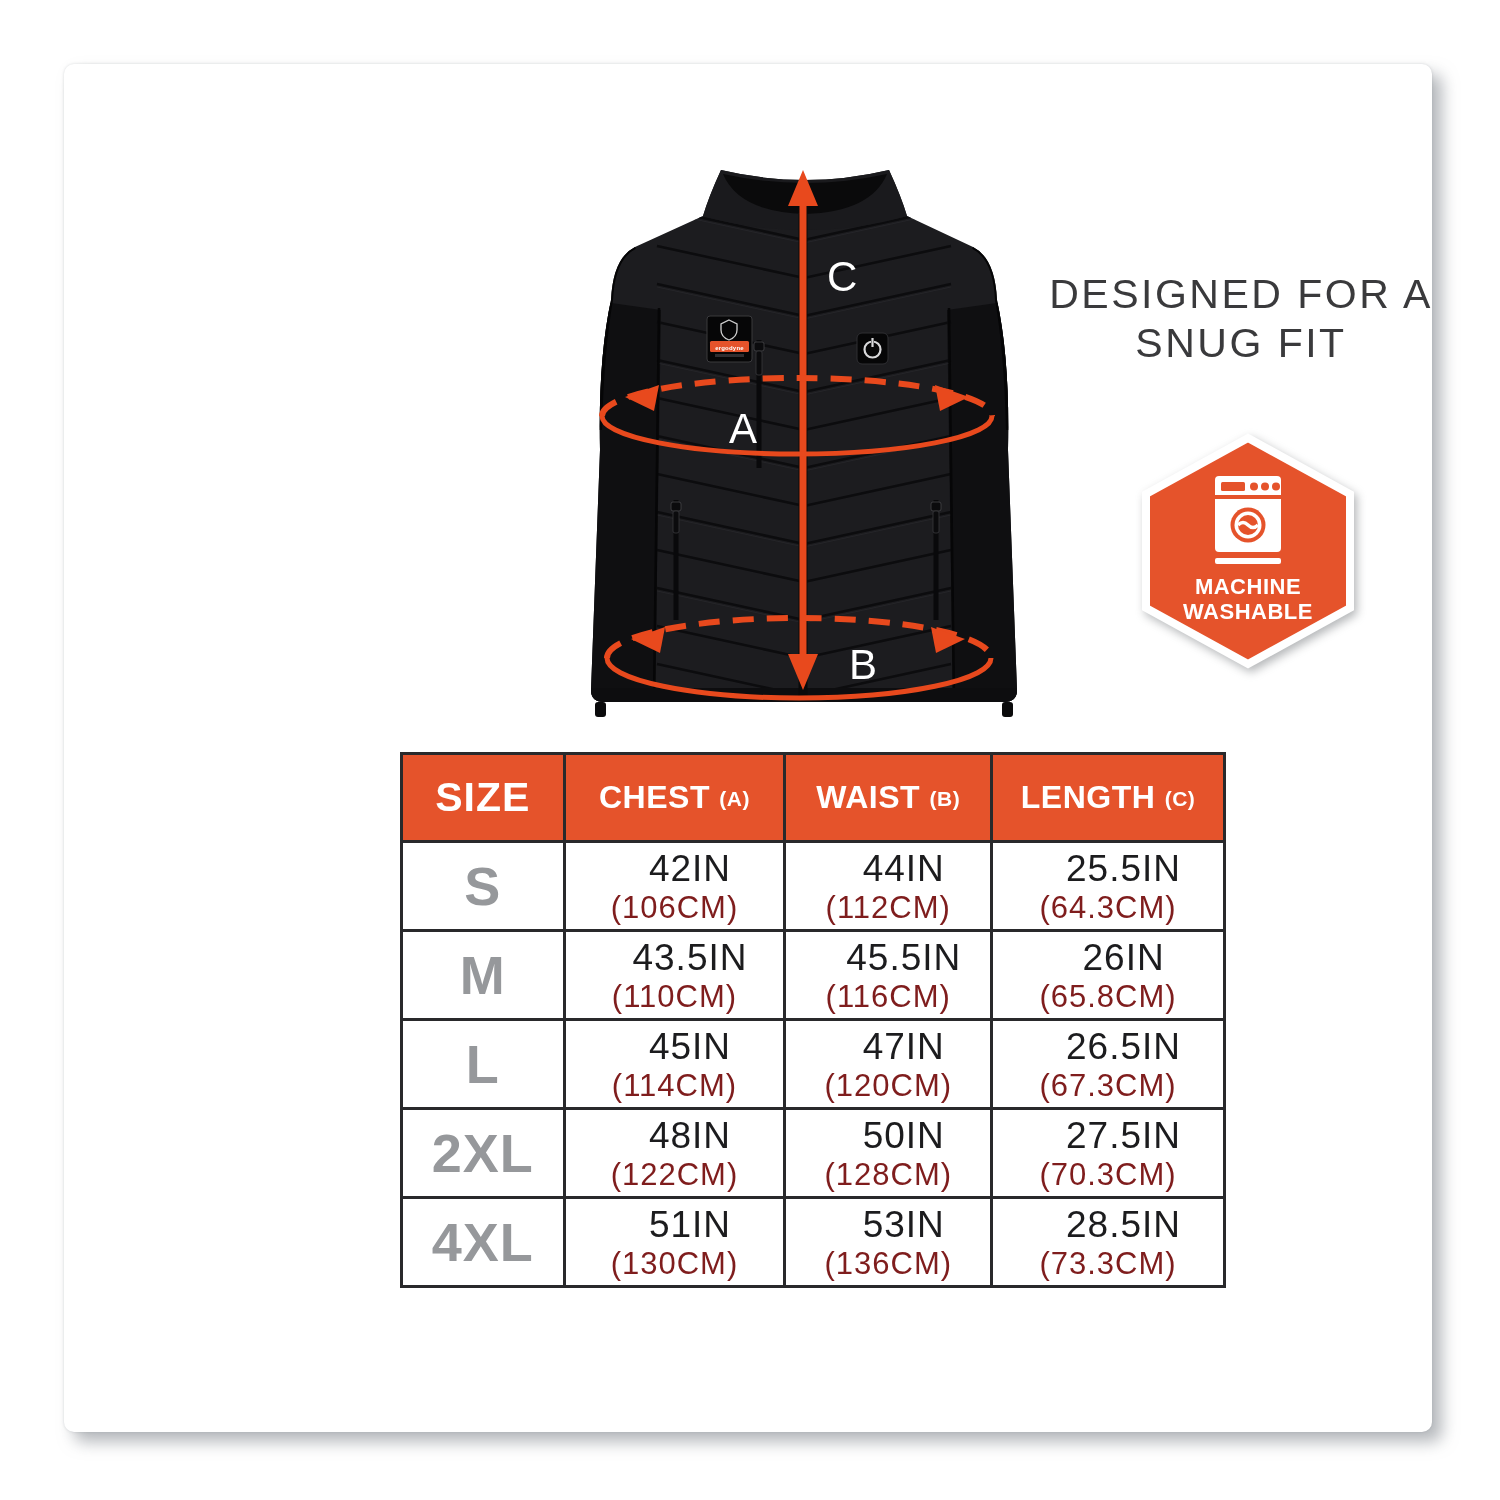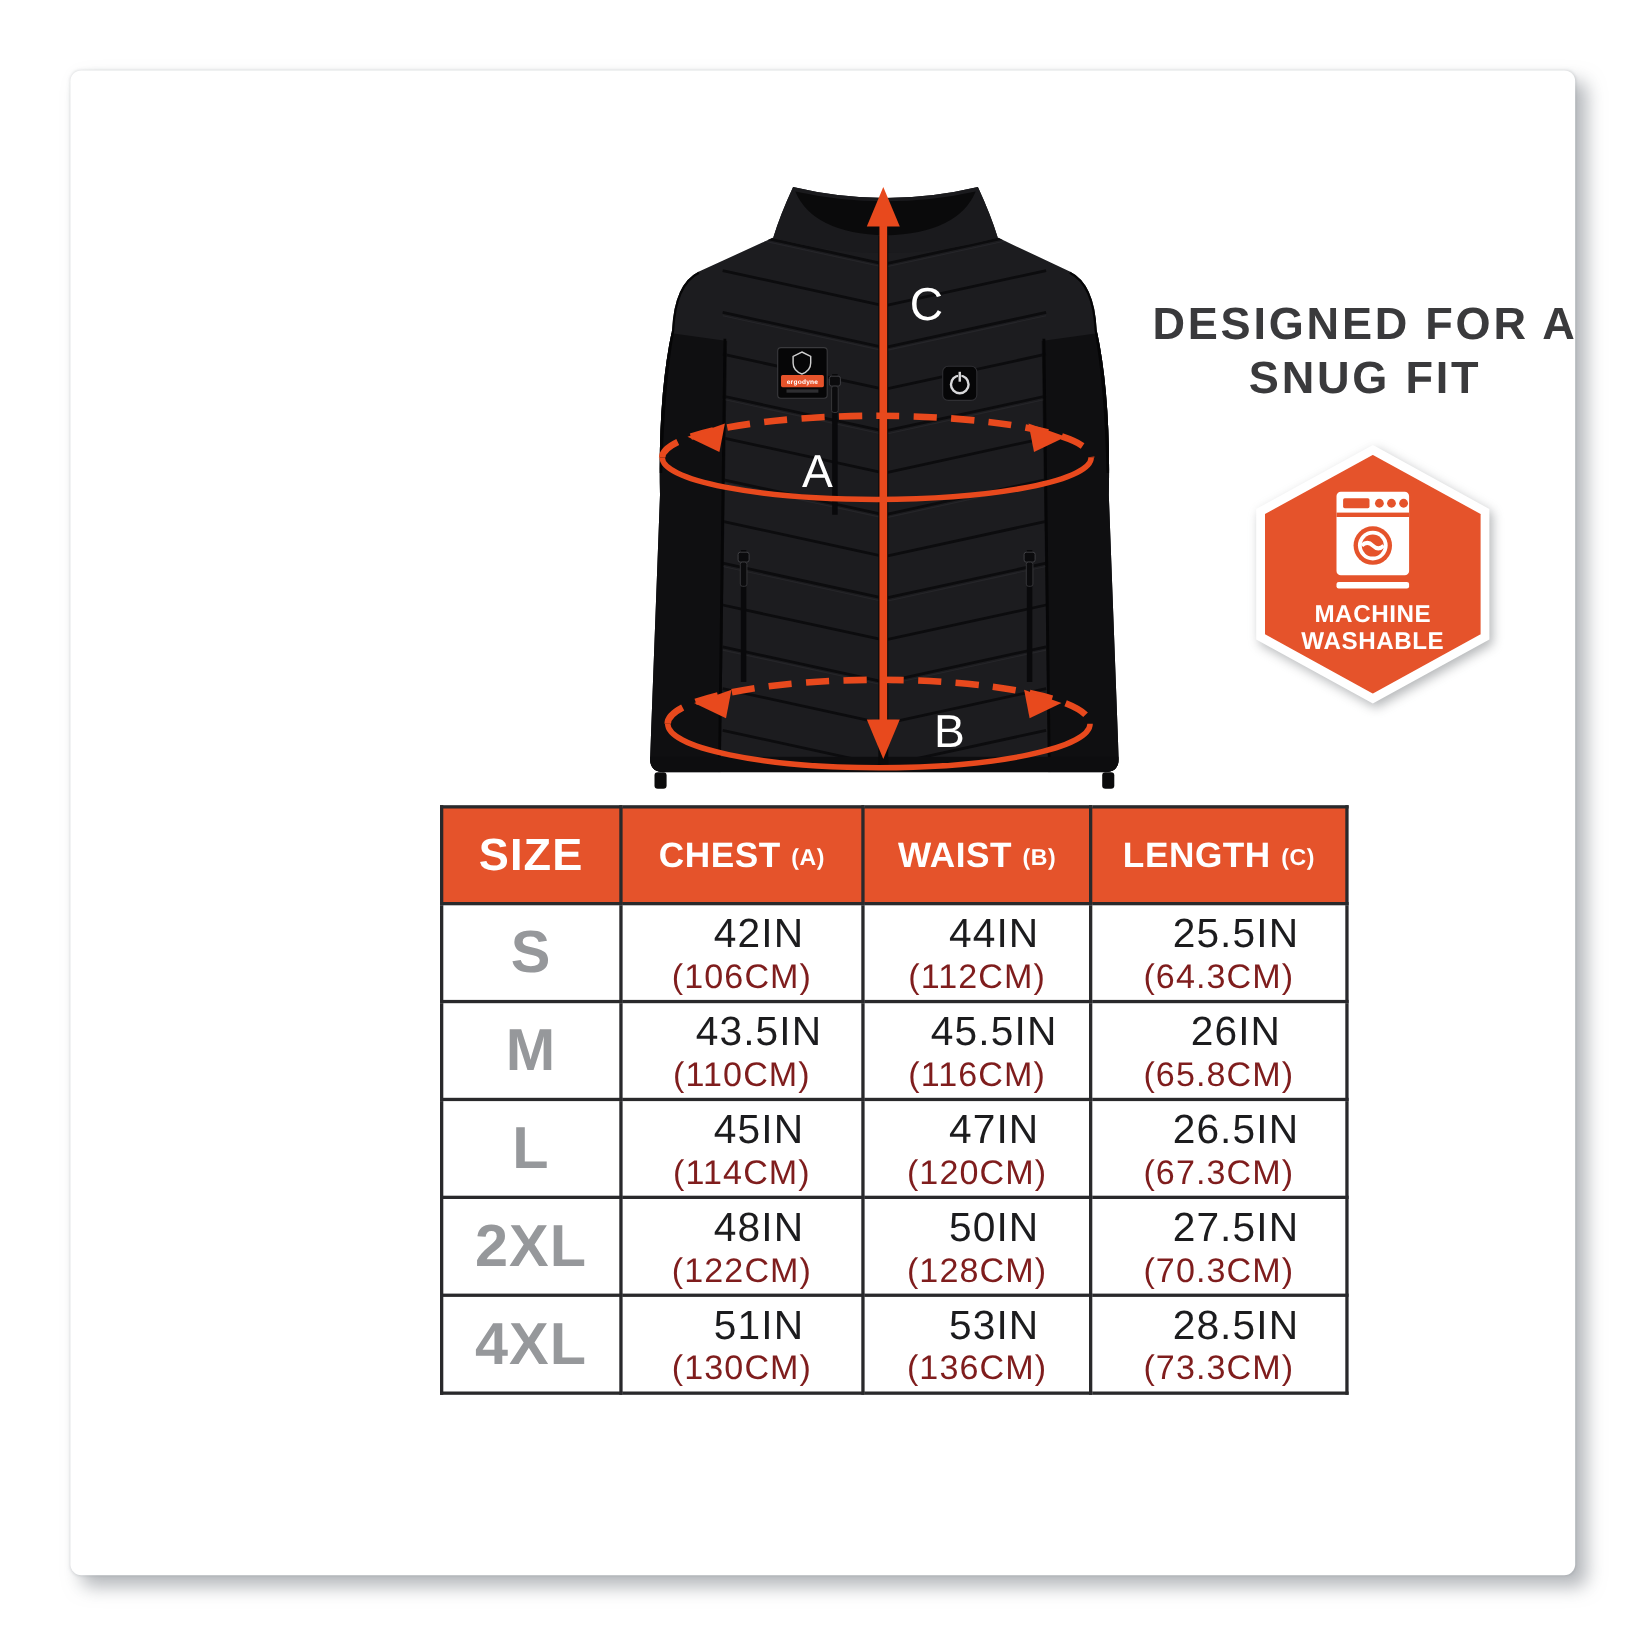--- a/index.html
+++ b/index.html
@@ -8,40 +8,40 @@
     font-family:"Liberation Sans",sans-serif;overflow:hidden;
   }
   .card{
     position:absolute;left:64px;top:64px;width:1368px;height:1368px;
     background:#ffffff;border-radius:10px;
     box-shadow:10px 10px 16px rgba(120,126,133,.55), 0 0 3px rgba(150,155,160,.35);
   }
   
   .note{
     position:absolute;text-align:center;color:#3a3a3c;
-    font-size:41px;line-height:49px;letter-spacing:2.5px;font-weight:700;
+    font-size:41px;line-height:49px;letter-spacing:2.5px;font-weight:400;
   }
   .note span{display:block;}
   .note-left{left:100px;top:320px;width:420px;}
   .note-right{left:972px;top:206px;width:410px;}
   
   .vest-wrap{position:absolute;left:505px;top:86px;width:470px;height:575px;}
   .measure-letter{
     font-family:"Liberation Sans",sans-serif;font-size:42px;fill:#ffffff;font-weight:400;
   }
   .patch-text{font-family:"Liberation Sans",sans-serif;font-size:6px;font-weight:bold;fill:#ffffff;letter-spacing:.2px;}
   
-  .hex-wrap{position:absolute;left:1070px;top:338px;width:228px;height:246px;}
+  .hex-wrap{position:absolute;left:1070px;top:367px;width:228px;height:246px;}
   .hex-wrap svg{filter:drop-shadow(3px 4px 5px rgba(90,95,100,.45));}
   .hex-text{
     font-family:"Liberation Sans",sans-serif;font-size:22px;font-weight:bold;
     fill:#ffffff;letter-spacing:.5px;text-anchor:middle;
   }
   
-  .size-table-wrap{position:absolute;left:336px;top:668px;border-radius:18px;}
+  .size-table-wrap{position:absolute;left:336px;top:688px;border-radius:18px;}
   table.size-table{border-collapse:collapse;table-layout:fixed;width:826px;}
   .size-table th,.size-table td{
     border:3px solid #29292b;text-align:center;vertical-align:middle;padding:0;
   }
   .size-table thead tr{height:88px;}
   .size-table tbody tr{height:89px;}
   .size-table th{background:#e5532b;color:#ffffff;}
   th.h-size{font-size:41px;letter-spacing:1px;}
   th.h-meas{font-size:32px;letter-spacing:.5px;}
   th .sub{font-size:21px;vertical-align:2px;}

